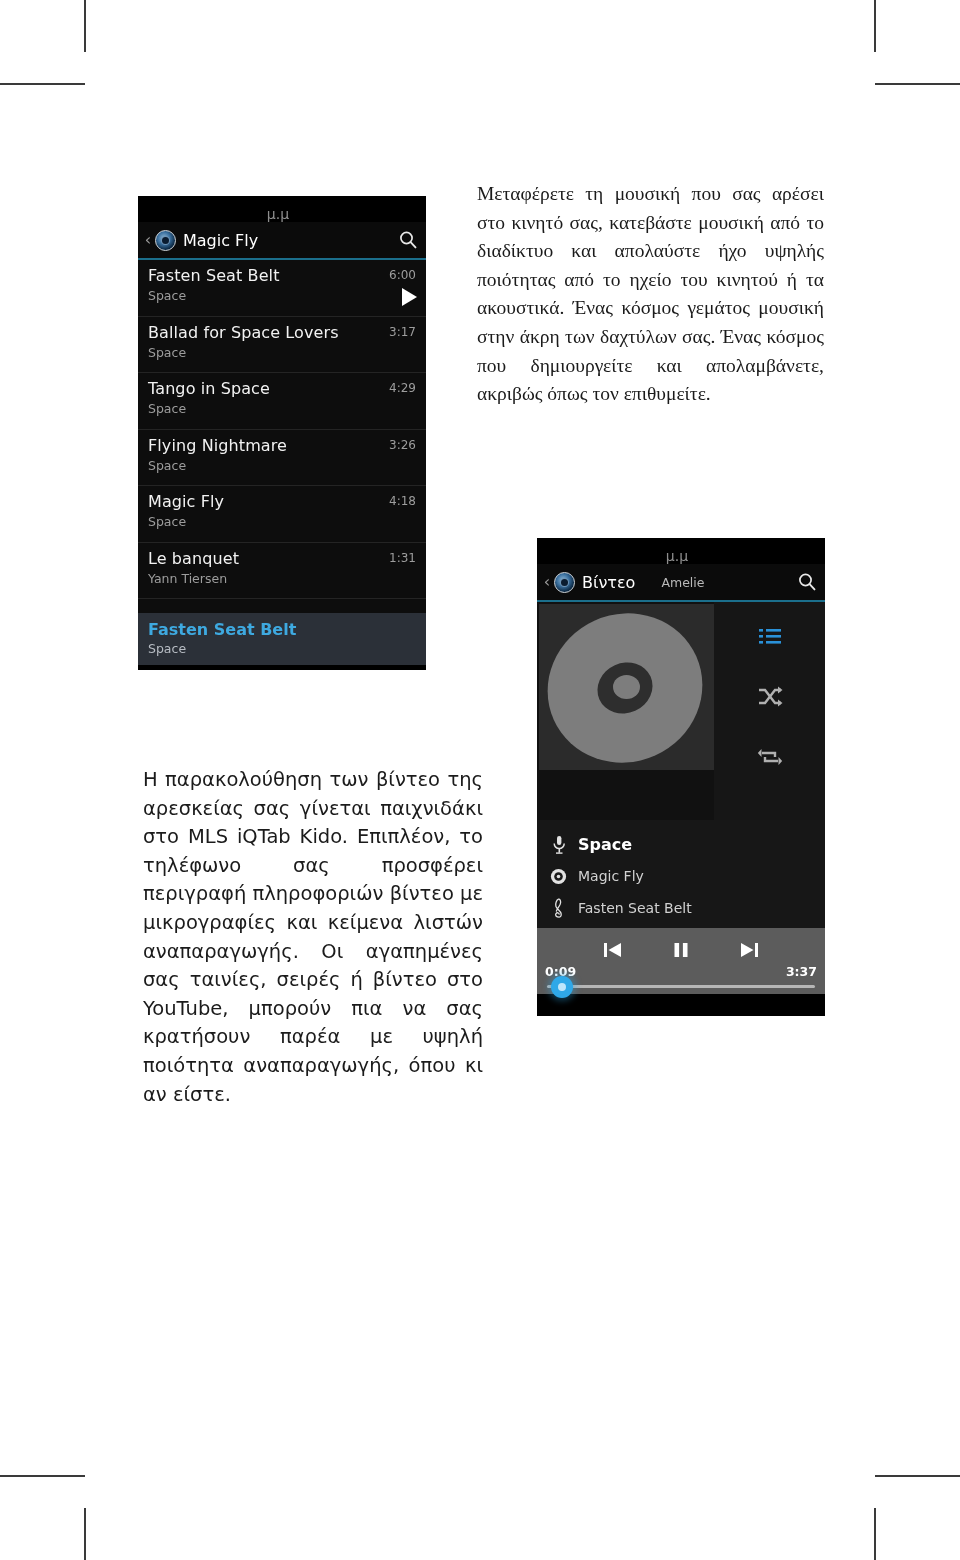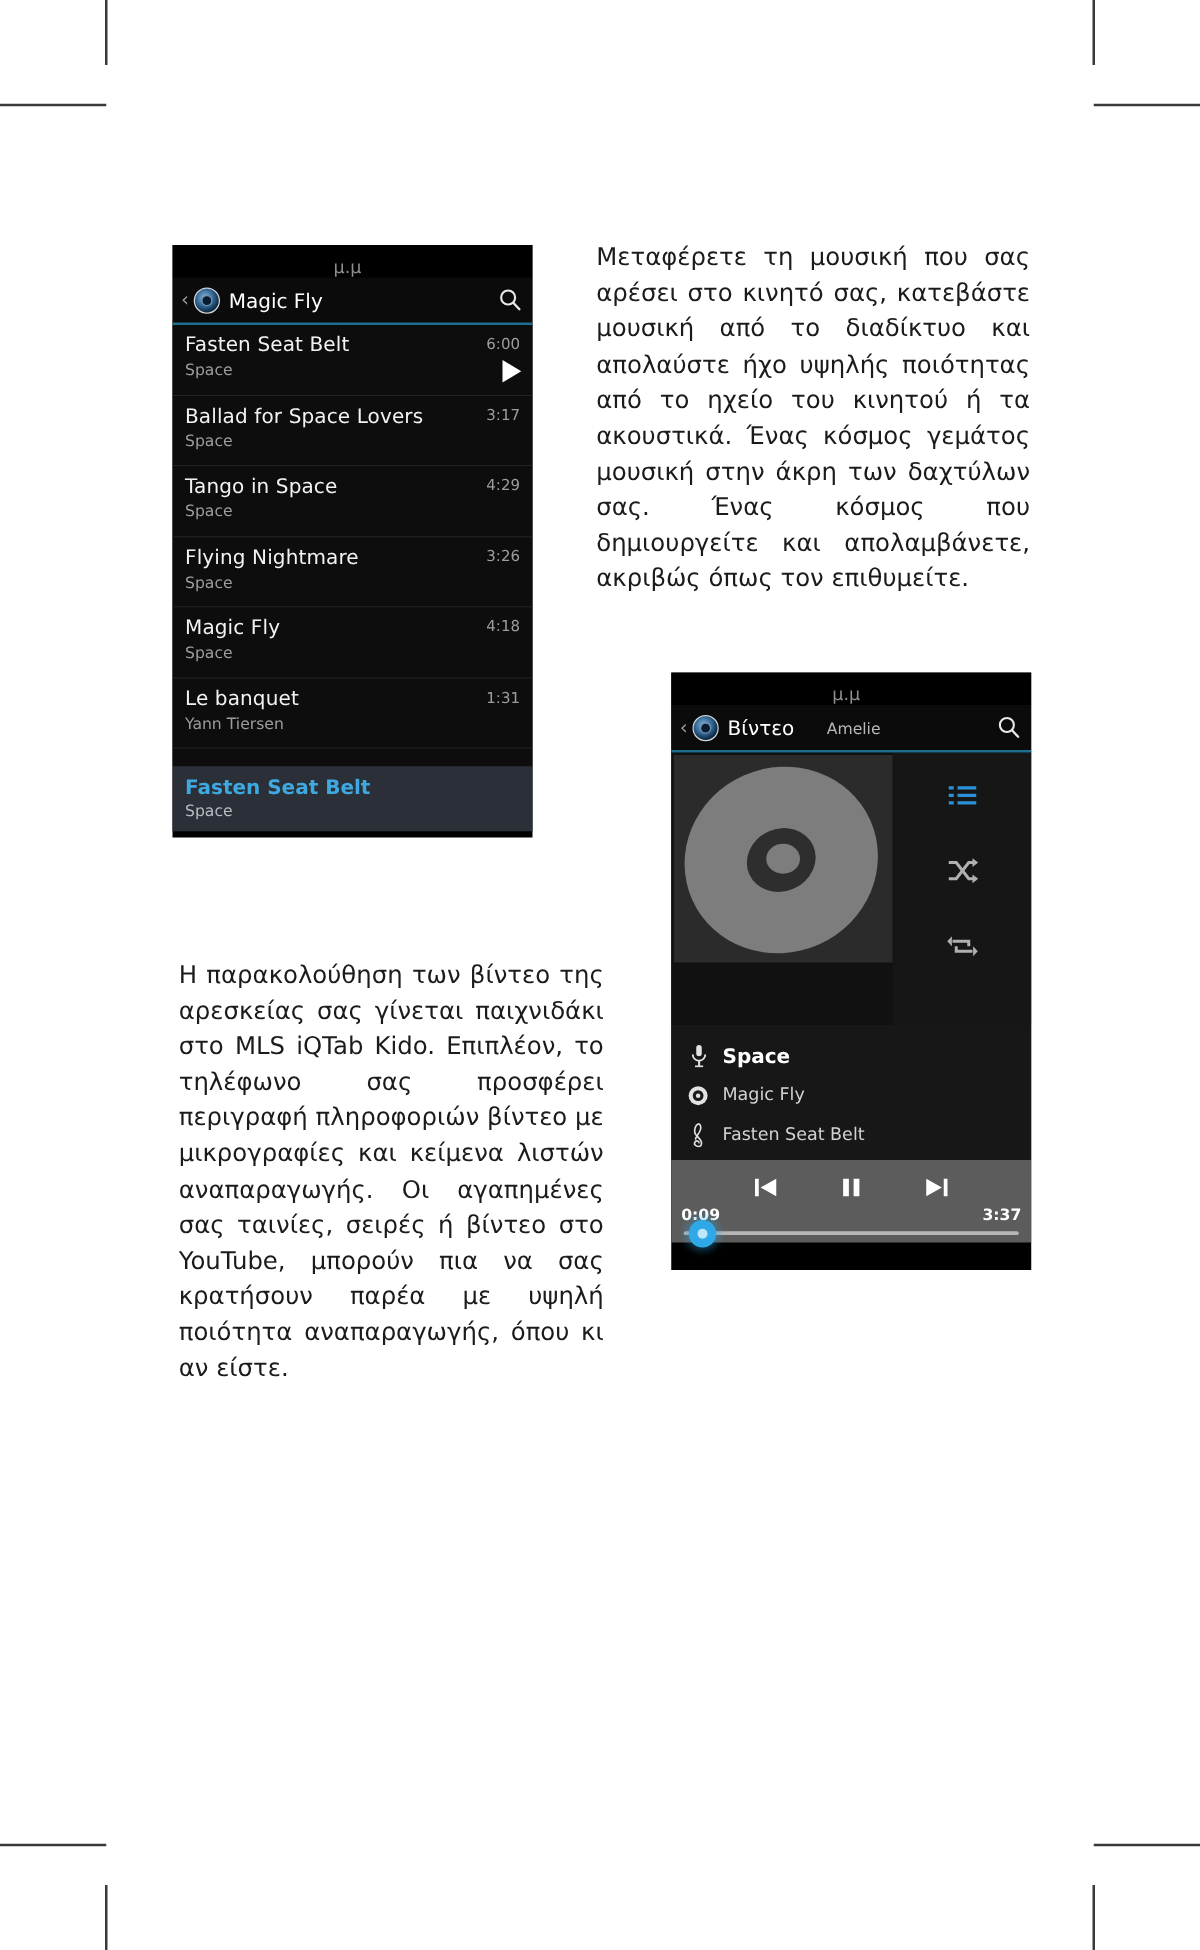--- a/index.html
+++ b/index.html
@@ -36,21 +36,21 @@
   
   .para {
     position: absolute;
     font-size: 19.5px;
     line-height: 28.6px;
     color: #1b1b1b;
     text-align: justify;
     text-justify: inter-word;
     font-family: "DejaVu Sans", "Liberation Sans", sans-serif;
   }
-  #para-intro { left: 477px; top: 192px; width: 347px; }
+  #para-intro { left: 477px; top: 180px; width: 347px; font-family: Liberation Serif, serif; }
   #para-video { left: 143px; top: 766px; width: 340px; }
 
   
   .shot {
     position: absolute;
     background: #000;
     overflow: hidden;
   }
   #shot-tracklist { left: 138px; top: 196px; width: 288px; height: 474px; }
   #shot-player    { left: 537px; top: 538px; width: 288px; height: 478px; }

